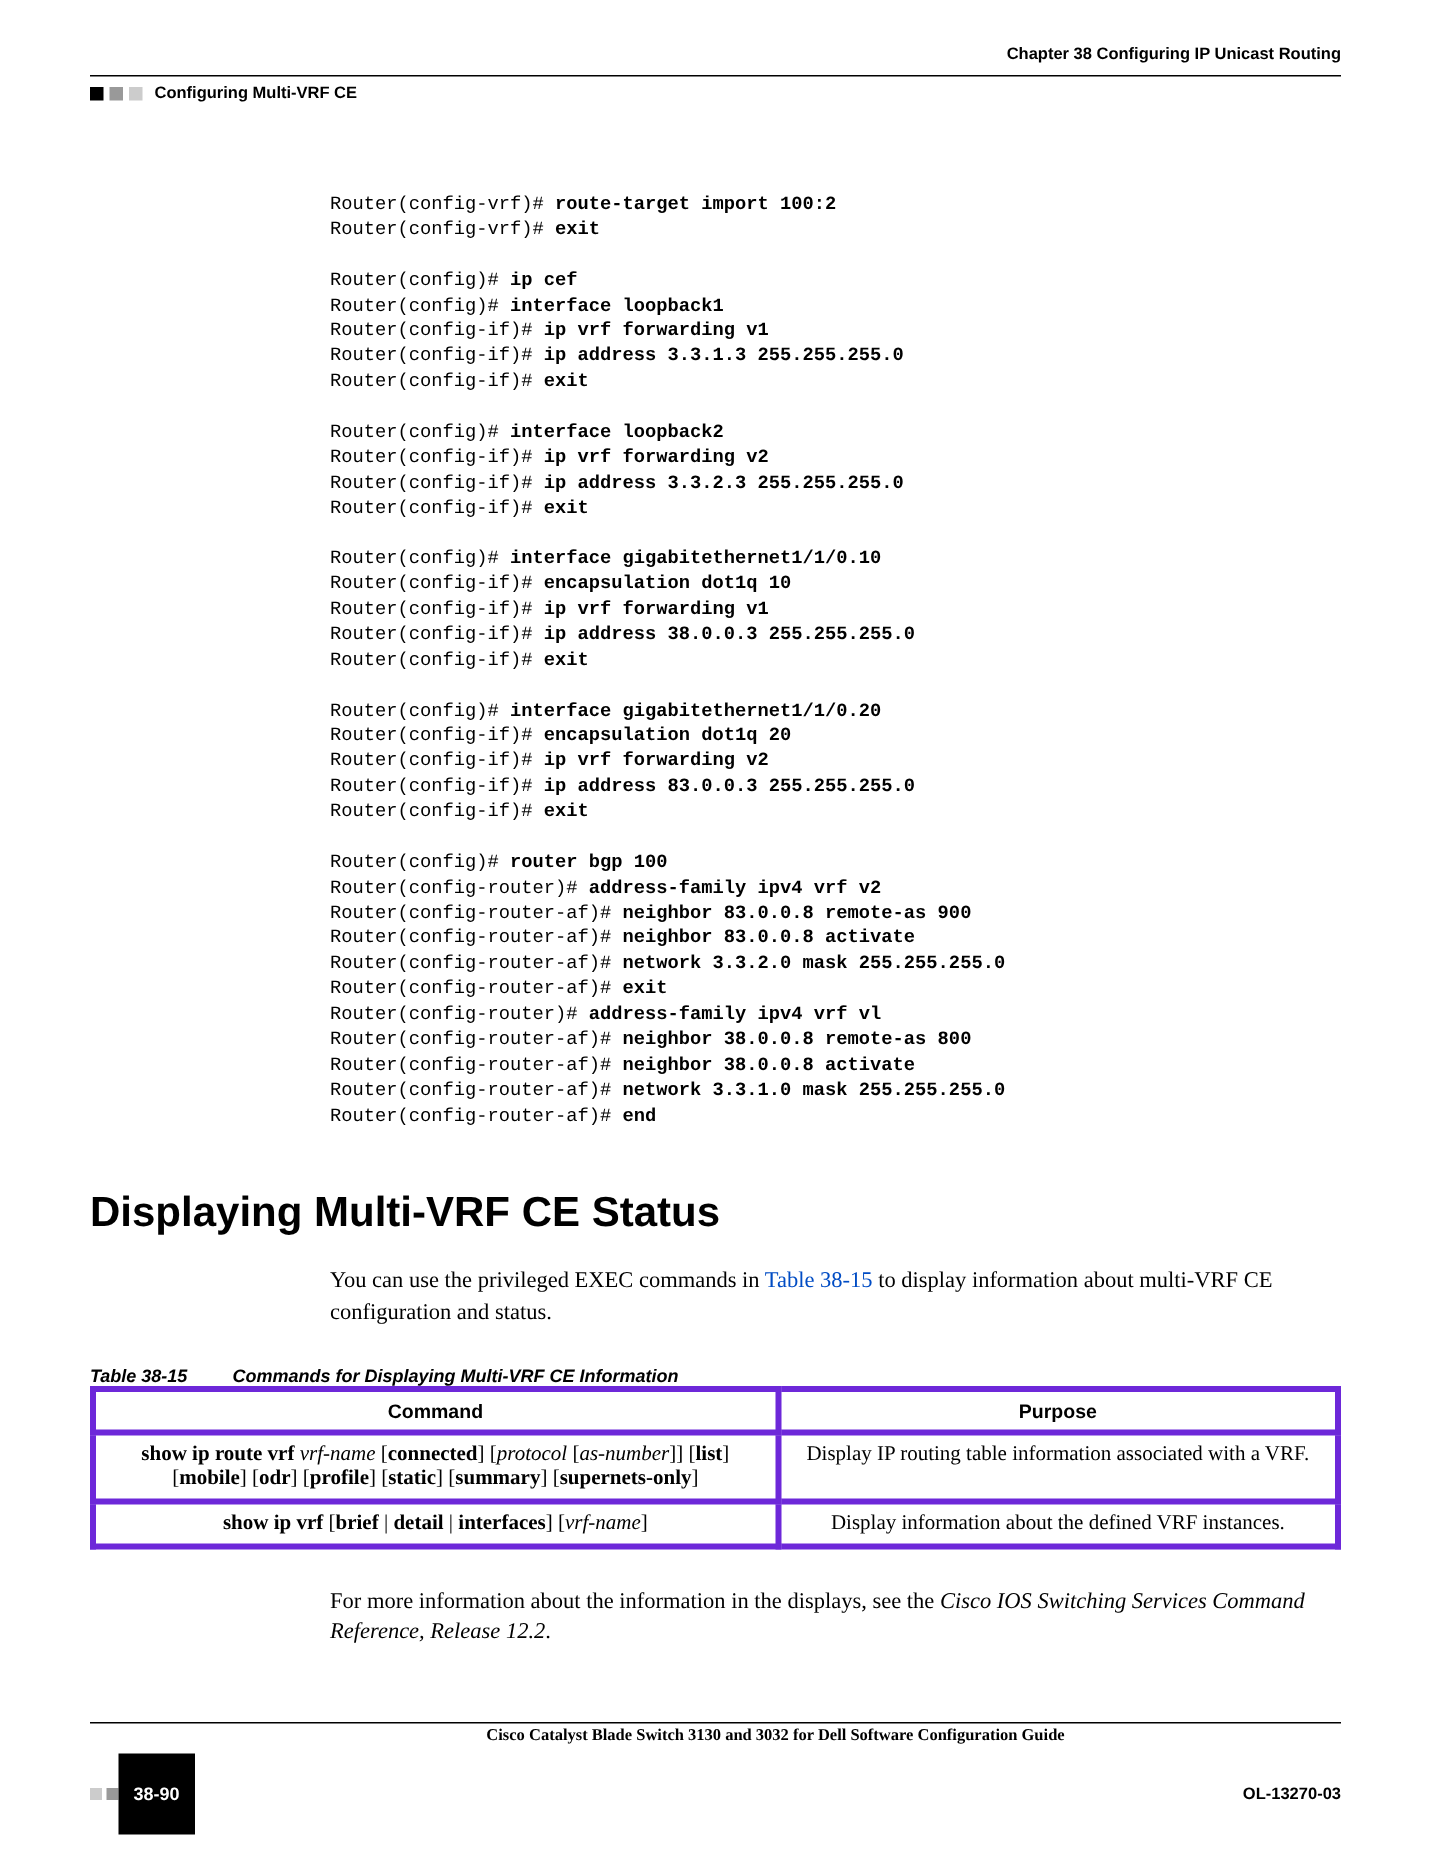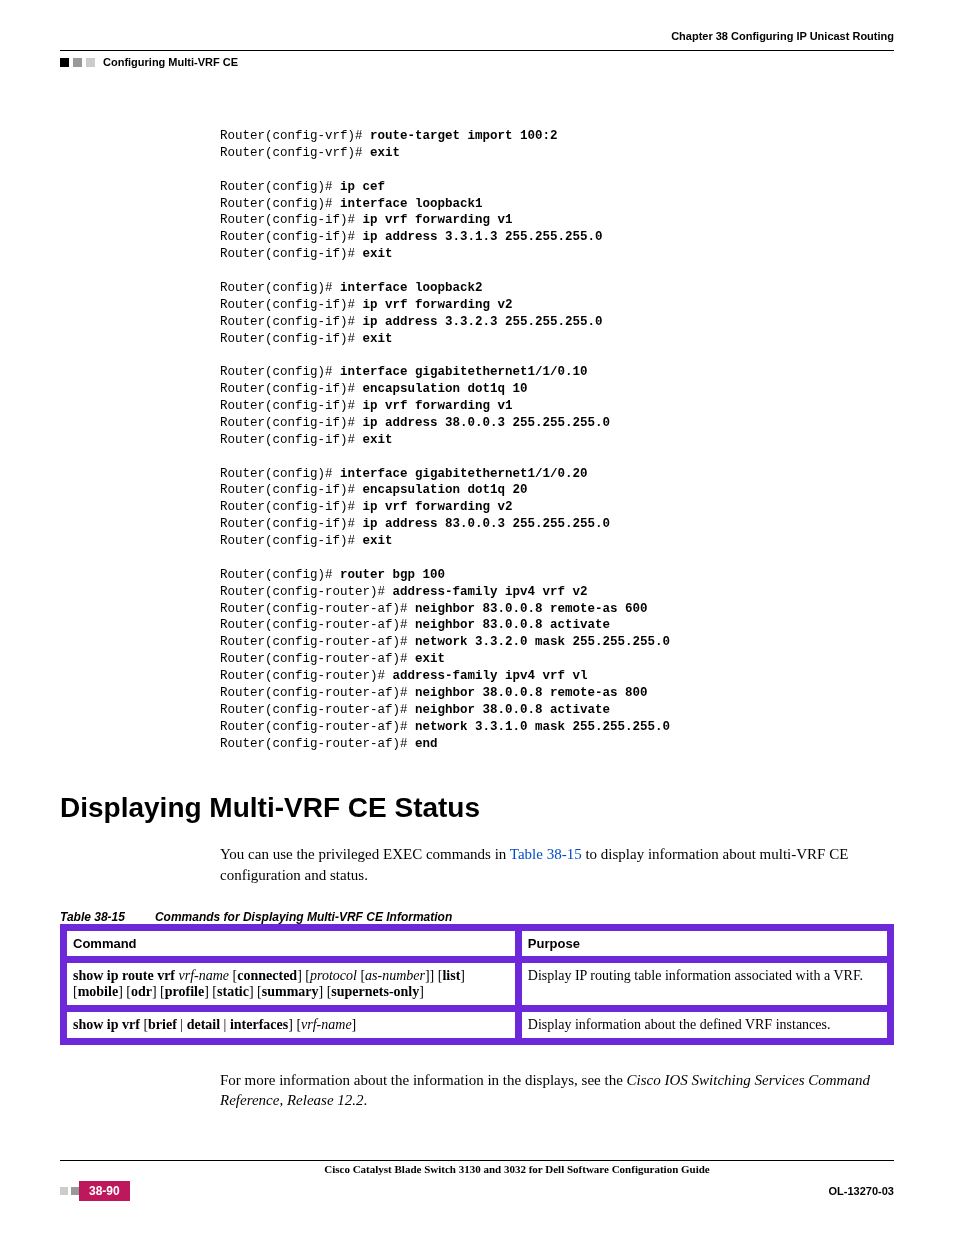--- a/index.html
+++ b/index.html
@@ -71,23 +71,23 @@
       font-weight: bold;
       font-style: italic;
     }
     .table-caption .tcap-num { margin-right: 30px; }
     table {
       border-collapse: collapse;
       width: 100%;
       margin-bottom: 25px;
     }
     th, td {
-      border: 7px solid #6d28d9;
+      border: 4px solid #6d28d9;
       padding: 5px 6px;
-      text-align: left;
+      text-align: center;
       vertical-align: top;
       font-size: 14px;
     }
     th {
       font-family: Arial, Helvetica, sans-serif;
       font-size: 13px;
       font-weight: bold;
     }
     th:first-child { width: 55%; }
     .cmd-bold { font-weight: bold; }
@@ -101,23 +101,23 @@
       font-size: 11px;
       font-weight: bold;
       margin-top: 4px;
     }
     .footer-title {
       font-size: 11px;
       font-weight: bold;
       margin-left: 80px;
     }
     .page-num {
-      background: #be185d;
+      background: #000000;
       color: #fff;
-      padding: 3px 10px;
+      padding: 20px 10px;
       font-size: 12px;
       font-weight: bold;
       margin-right: 8px;
       display: inline-block;
     }
     .footer-left { display: flex; align-items: center; }
     .marker-right {
       display: inline-flex;
       align-items: center;
       gap: 3px;
@@ -160,21 +160,21 @@
 <span>Router(config-if)# </span><span class="bold">exit</span>
 
 <span>Router(config)# </span><span class="bold">interface gigabitethernet1/1/0.20</span>
 <span>Router(config-if)# </span><span class="bold">encapsulation dot1q 20</span>
 <span>Router(config-if)# </span><span class="bold">ip vrf forwarding v2</span>
 <span>Router(config-if)# </span><span class="bold">ip address 83.0.0.3 255.255.255.0</span>
 <span>Router(config-if)# </span><span class="bold">exit</span>
 
 <span>Router(config)# </span><span class="bold">router bgp 100</span>
 <span>Router(config-router)# </span><span class="bold">address-family ipv4 vrf v2</span>
-<span>Router(config-router-af)# </span><span class="bold">neighbor 83.0.0.8 remote-as 600</span>
+<span>Router(config-router-af)# </span><span class="bold">neighbor 83.0.0.8 remote-as 900</span>
 <span>Router(config-router-af)# </span><span class="bold">neighbor 83.0.0.8 activate</span>
 <span>Router(config-router-af)# </span><span class="bold">network 3.3.2.0 mask 255.255.255.0</span>
 <span>Router(config-router-af)# </span><span class="bold">exit</span>
 <span>Router(config-router)# </span><span class="bold">address-family ipv4 vrf vl</span>
 <span>Router(config-router-af)# </span><span class="bold">neighbor 38.0.0.8 remote-as 800</span>
 <span>Router(config-router-af)# </span><span class="bold">neighbor 38.0.0.8 activate</span>
 <span>Router(config-router-af)# </span><span class="bold">network 3.3.1.0 mask 255.255.255.0</span>
 <span>Router(config-router-af)# </span><span class="bold">end</span></div>
 
 <h1>Displaying Multi-VRF CE Status</h1>

